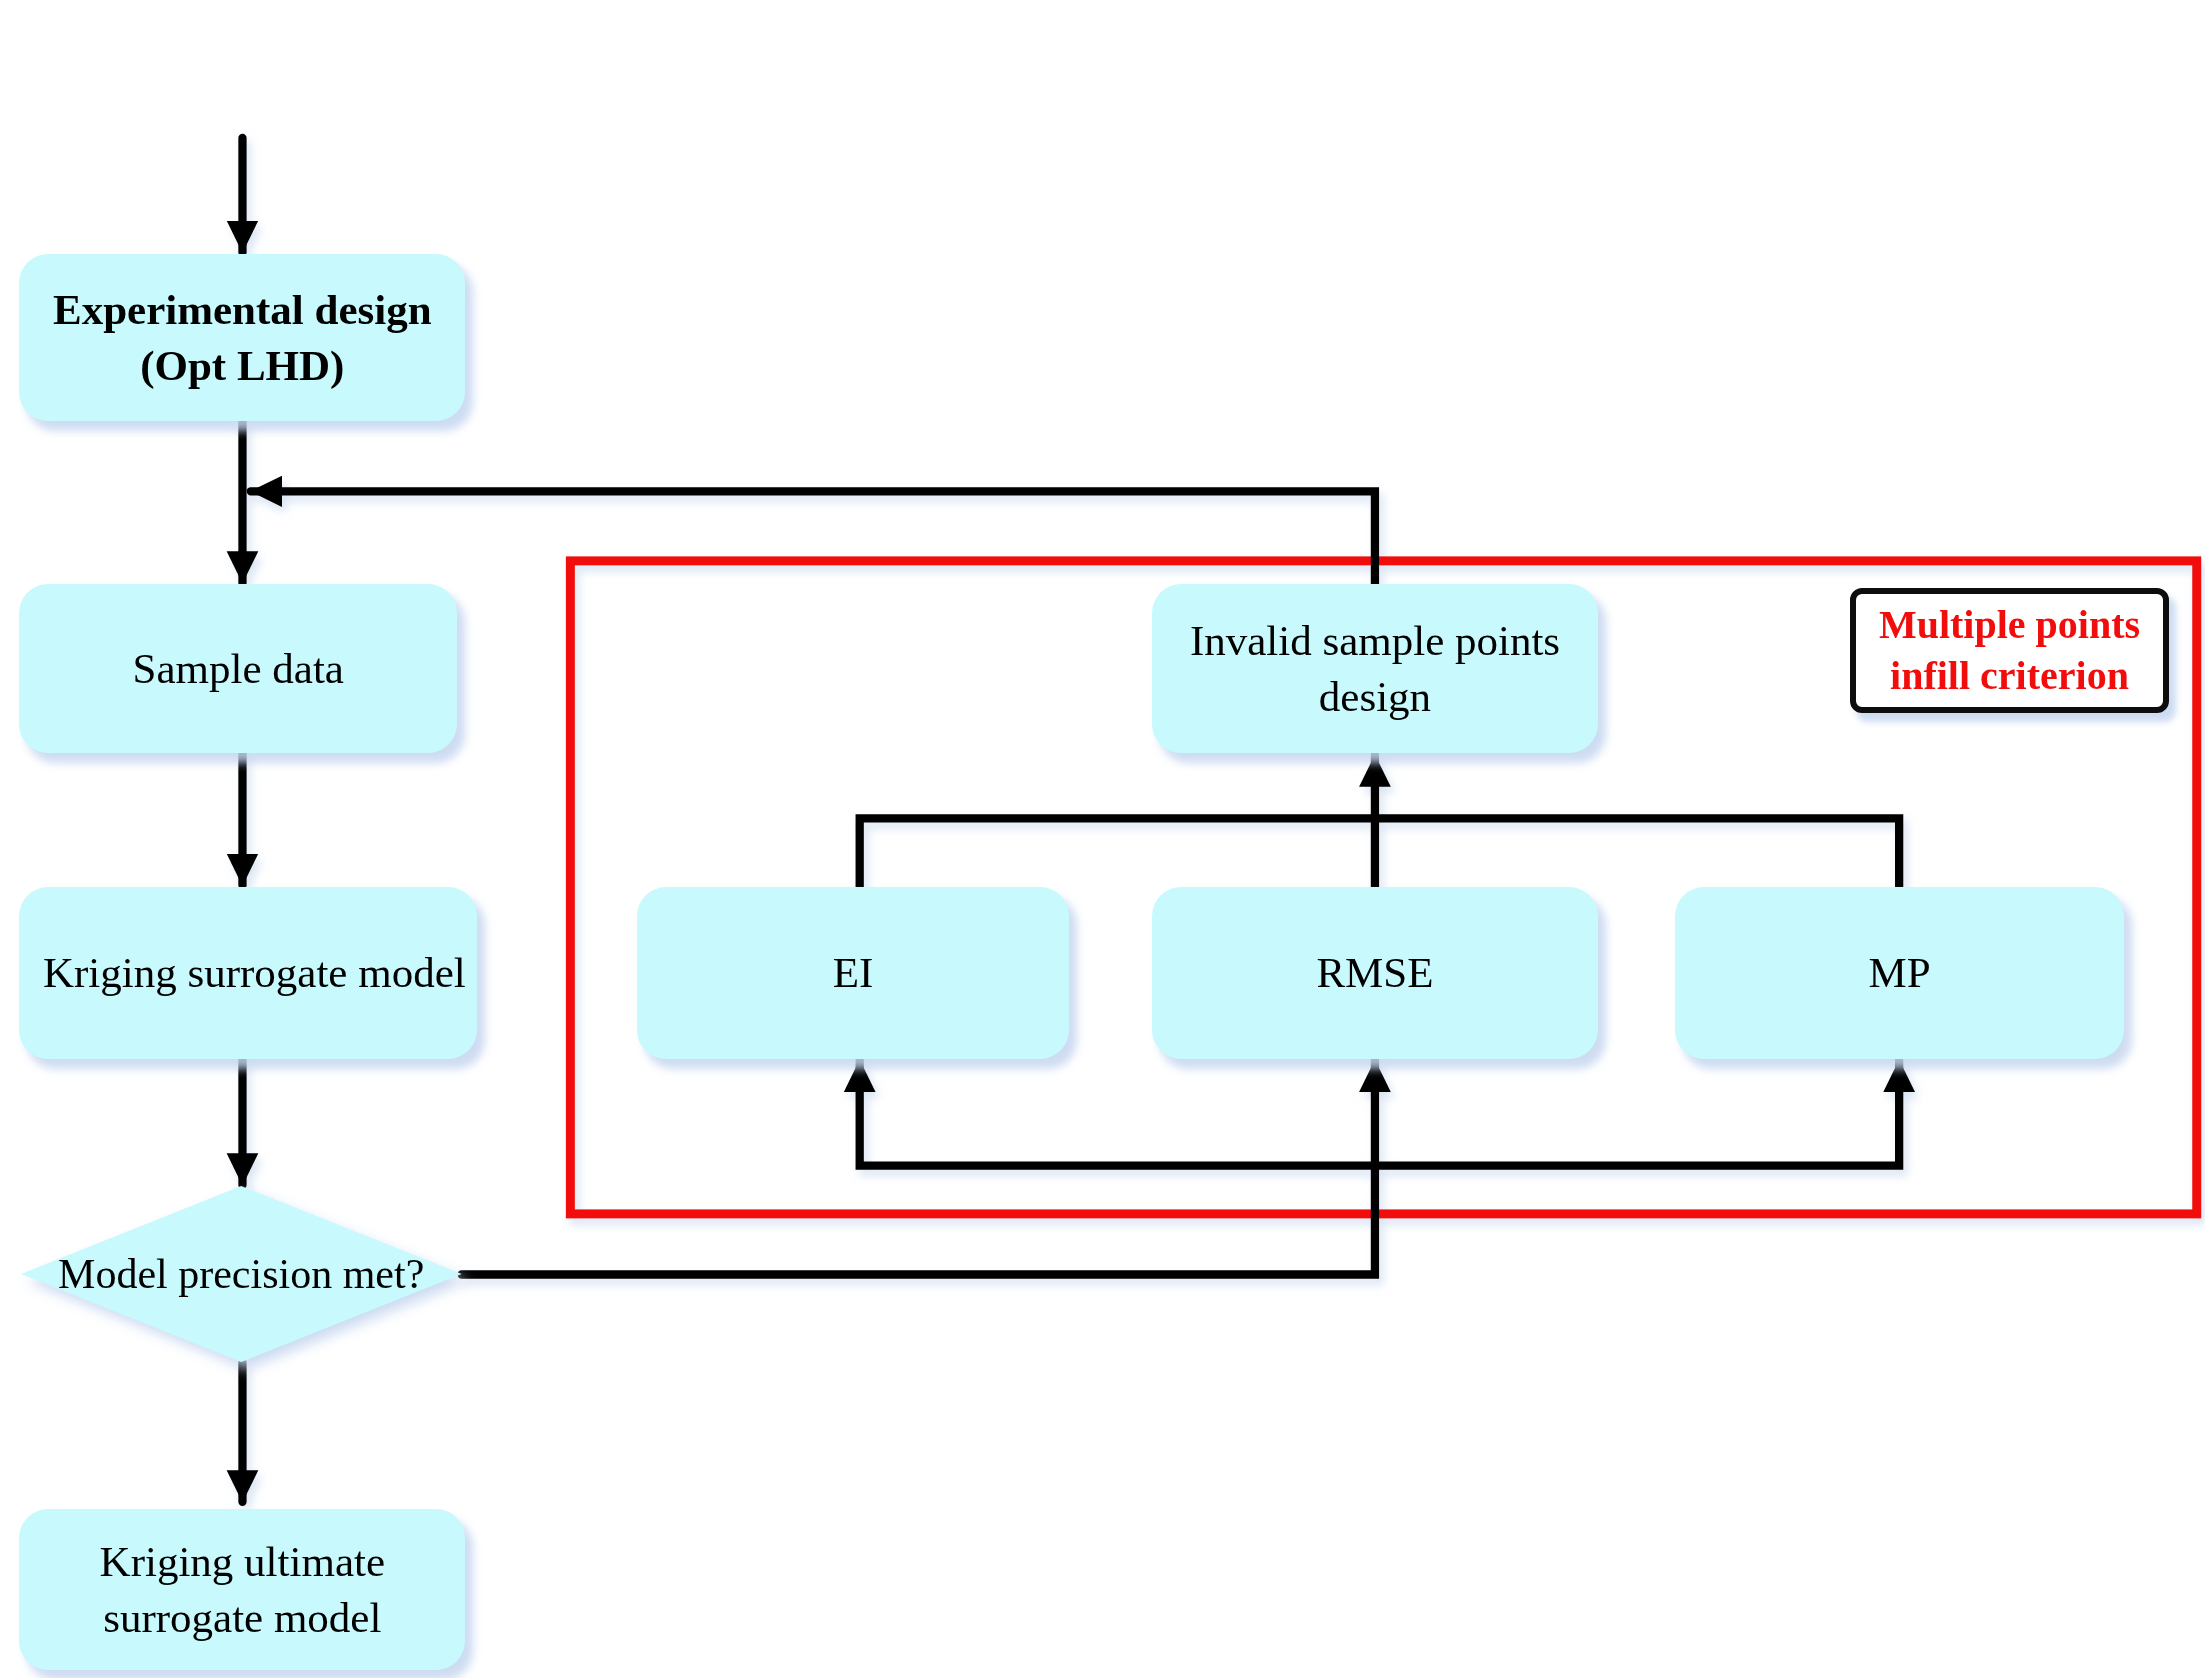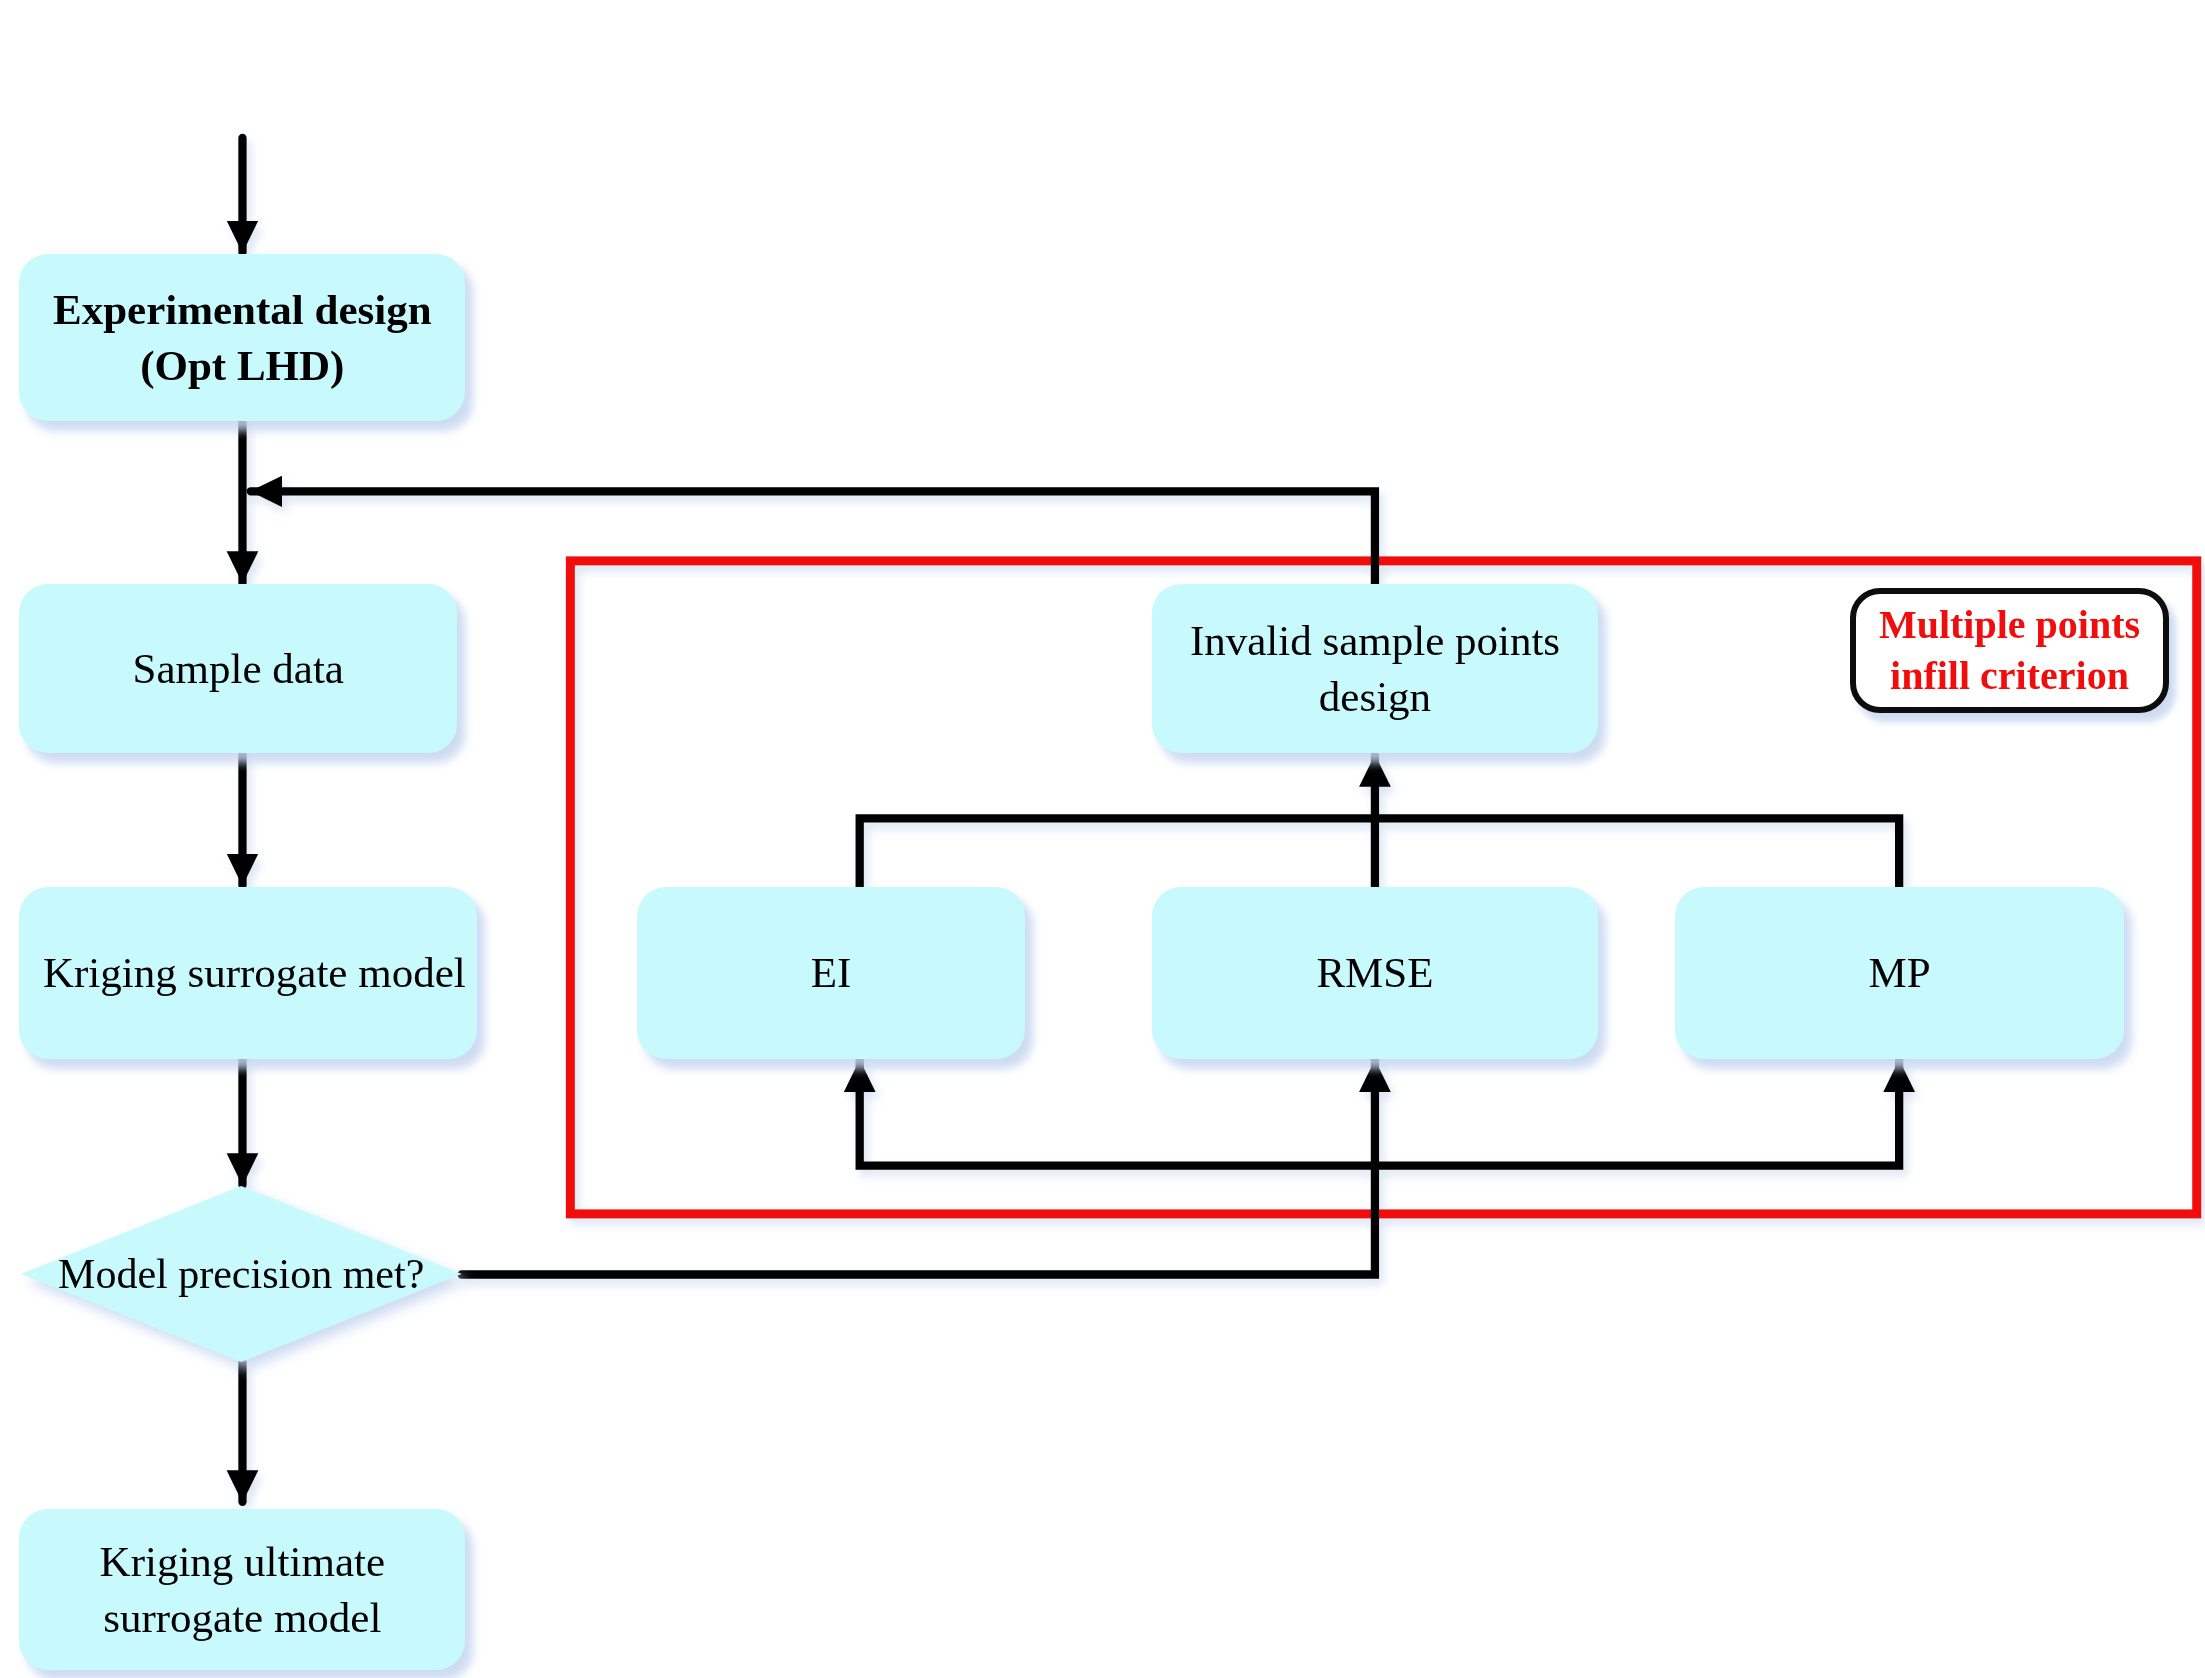--- a/index.html
+++ b/index.html
@@ -38,21 +38,21 @@
     white-space: pre-line;
     box-shadow: 7.6px 9.6px 9px rgba(198,214,240,0.85);
     z-index: 3;
   }
   .node-start            { left: 79px;  top: 12.4px;   width: 327px; height: 125px; }
   .node-exp              { left: 19.3px;   top: 254px;  width: 446px; height: 167px; font-weight: bold; }
   .node-sample           { left: 19.3px;   top: 584px;  width: 438px; height: 169px; }
   .node-kriging          { left: 19.3px;   top: 887px; width: 446px; height: 172px; padding-left: 12px; }
   .node-ultimate         { left: 19.3px;   top: 1503px; width: 446px; height: 161px; margin-top: 6px; }
   .node-invalid          { left: 1152px; top: 584px;  width: 446px; height: 169px; }
-  .node-ei               { left: 637px;  top: 887px; width: 388px; height: 172px; }
+  .node-ei               { left: 637px;  top: 887px; width: 432px; height: 172px; }
   .node-rmse             { left: 1152px; top: 887px; width: 446px; height: 172px; }
   .node-mp               { left: 1675px; top: 887px; width: 449px; height: 172px; }
 
   .diamond-wrap {
     position: absolute;
     left: 20.7px; top: 1186px;
     width: 441px; height: 176px;
     filter: drop-shadow(6.2px 7.6px 6.2px rgba(198,214,240,0.9));
     z-index: 3;
   }
@@ -67,21 +67,21 @@
     font-size: 42px;
     color: #000000;
     white-space: nowrap;
   }
   .annotation {
     position: absolute;
     left: 1850px; top: 588px;
     width: 319px; height: 125px;
     background: #ffffff;
     border: 6.9px solid #0d0d0d;
-    border-radius: 30px;
+    border-radius: 12px;
     box-sizing: border-box;
     display: flex;
     align-items: center;
     justify-content: center;
     text-align: center;
     font-size: 40px;
     font-weight: bold;
     color: #f20d0d;
     line-height: 1.26;
     white-space: pre-line;

